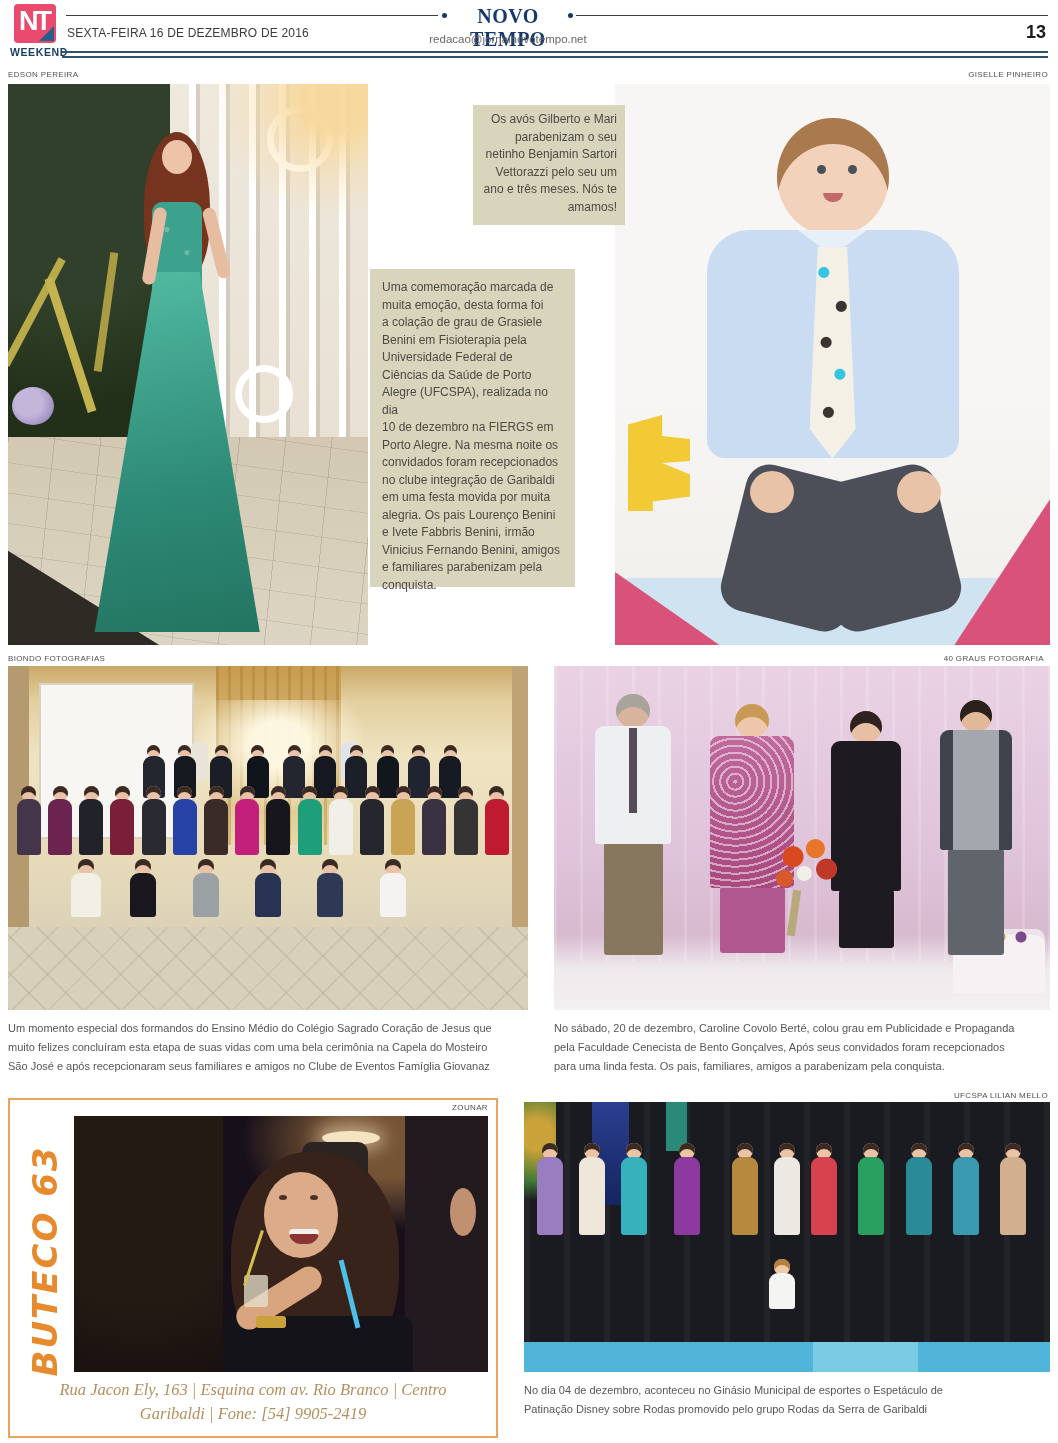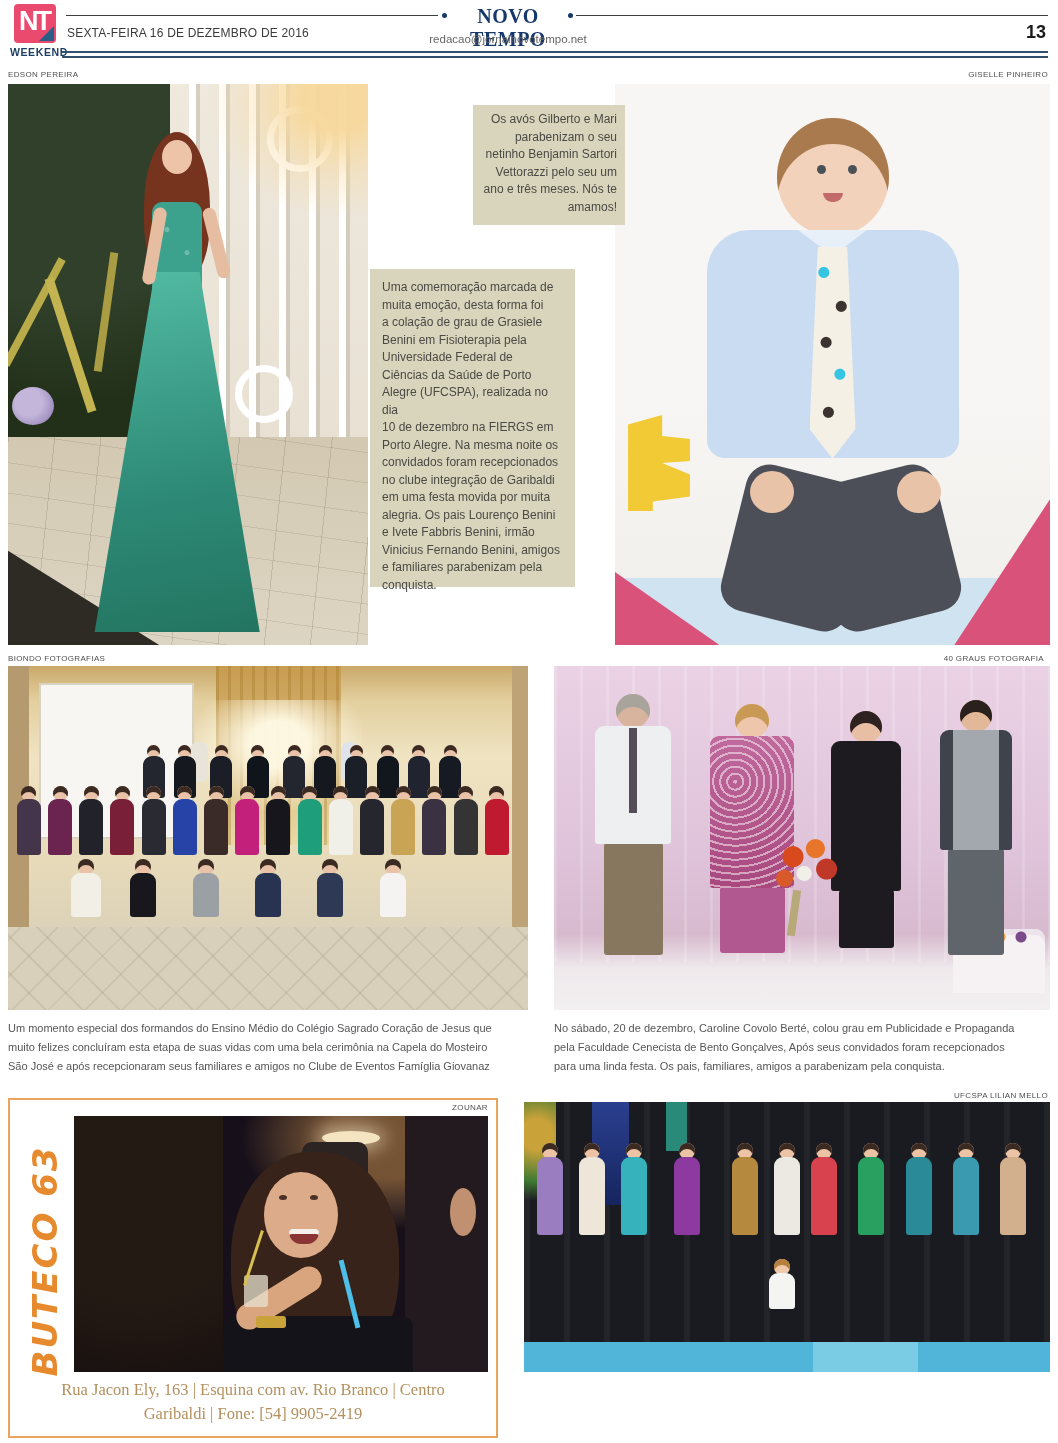--- a/index.html
+++ b/index.html
@@ -41,21 +41,21 @@
   .fig-legs{border-radius:3px;margin-top:-1px;flex:none;}
   .fig-tie{position:absolute;left:50%;transform:translateX(-50%);top:2px;width:8px;background:#544d58;}
 
   
   .ad-box{position:absolute;left:8px;top:1098px;width:486px;height:336px;border:2px solid #eaa45f;
           background:#fff;}
   .ad-brand{position:absolute;left:-112px;top:138px;width:300px;height:46px;text-align:center;
             transform:rotate(-90deg);font-size:34px;font-weight:bold;font-style:italic;
             color:#e78a2d;letter-spacing:2px;font-family:"DejaVu Sans",sans-serif;}
   .ad-address{position:absolute;left:0;top:278px;width:100%;text-align:center;
-              font-family:"Liberation Serif",serif;font-size:16.5px;line-height:24px;
+              font-family:"Liberation Serif",serif;font-style:italic;font-size:16.5px;line-height:24px;
               color:#b3905e;}
 </style>
 </head>
 <body>
 
 <div class="page">
 
   <div class="logo-box">
     <span class="logo-nt">NT</span>
     <span class="logo-tri"></span>
@@ -403,14 +403,16 @@
           <div class="fig-head" style="height: 16px; width: 16px; background: rgb(236, 195, 165); box-shadow: rgb(58, 42, 34) 0px 6px 0px inset;"></div>
           <div class="fig-body" style="height: 78px; background: rgb(210, 176, 142);"></div>
         </div>
         <div class="fig" style="left: 49%; top: 58%; width: 26px;">
           <div class="fig-head" style="height: 16px; width: 16px; background: rgb(240, 201, 171); box-shadow: rgb(181, 128, 62) 0px 6px 0px inset;"></div>
           <div class="fig-body" style="height: 36px; background: rgb(244, 244, 242);"></div>
         </div>
       </div>
   </div>
 
+  <div class="caption" style="left:524px;top:1381px;width:512px;">No dia 04 de dezembro, aconteceu no Ginásio Municipal de esportes o Espetáculo de
+Patinação Disney sobre Rodas promovido pelo grupo Rodas da Serra de Garibaldi</div>
 
 </div>
 
 </body></html>

